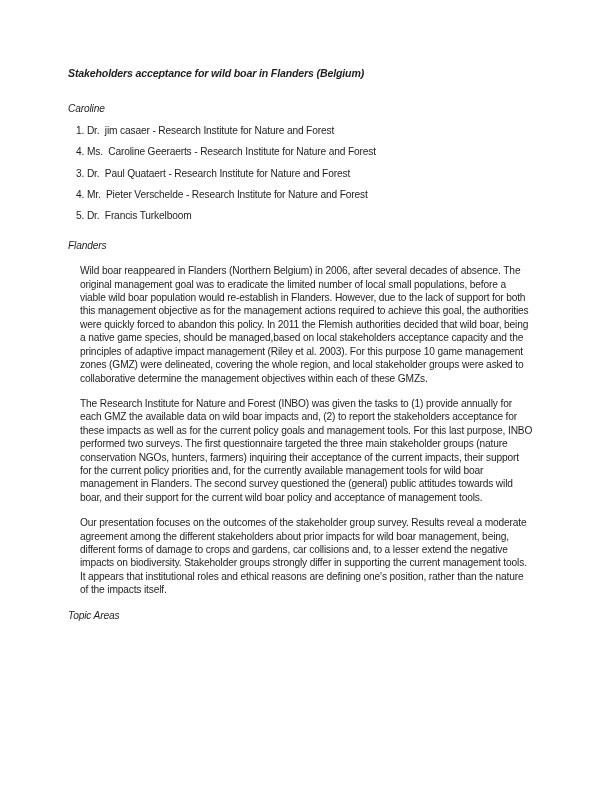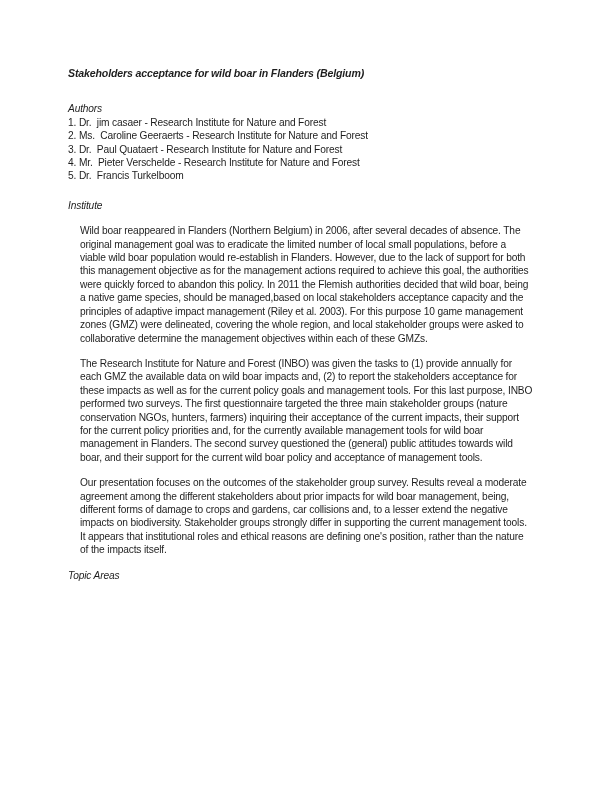--- a/index.html
+++ b/index.html
@@ -27,21 +27,21 @@
     font-size: 10.6px;
     margin: 0 0 22px 0;
     white-space: pre-wrap;
   }
   .section-heading {
     font-style: italic;
     margin: 0;
     white-space: pre-wrap;
   }
   .line {
-    margin: 0;
+    margin: 8px;
     white-space: pre-wrap;
   }
   .authors-section {
     margin-bottom: 16px;
   }
   .abstract-section {
     margin-bottom: 12px;
   }
   .abstract-section p {
     margin: 12px;
@@ -49,30 +49,30 @@
   }
 </style>
 </head>
 <body>
 
 <div class="page">
 
   <h1 class="doc-title">Stakeholders acceptance for wild boar in Flanders (Belgium)</h1>
 
   <section class="authors-section">
-    <div class="section-heading">Authors</div>
+    <div class="section-heading">Caroline</div>
     <div class="line">1. Dr.  jim casaer - Research Institute for Nature and Forest</div>
-    <div class="line">2. Ms.  Caroline Geeraerts - Research Institute for Nature and Forest</div>
+    <div class="line">4. Ms.  Caroline Geeraerts - Research Institute for Nature and Forest</div>
     <div class="line">3. Dr.  Paul Quataert - Research Institute for Nature and Forest</div>
     <div class="line">4. Mr.  Pieter Verschelde - Research Institute for Nature and Forest</div>
     <div class="line">5. Dr.  Francis Turkelboom</div>
   </section>
 
   <section class="abstract-section">
-    <div class="section-heading">Institute</div>
+    <div class="section-heading">Flanders</div>
     <p>Wild boar reappeared in Flanders (Northern Belgium) in 2006, after several decades of absence. The original management goal was to eradicate the limited number of local small populations, before a viable wild boar population would re-establish in Flanders. However, due to the lack of support for both this management objective as for the management actions required to achieve this goal, the authorities were quickly forced to abandon this policy. In 2011 the Flemish authorities decided that wild boar, being a native game species, should be managed,based on local stakeholders acceptance capacity and the principles of adaptive impact management (Riley et al. 2003). For this purpose 10 game management zones (GMZ) were delineated, covering the whole region, and local stakeholder groups were asked to collaborative determine the management objectives within each of these GMZs.</p>
     <p>The Research Institute for Nature and Forest (INBO) was given the tasks to (1) provide annually for each GMZ the available data on wild boar impacts and, (2) to report the stakeholders acceptance for these impacts as well as for the current policy goals and management tools. For this last purpose, INBO performed two surveys. The first questionnaire targeted the three main stakeholder groups (nature conservation NGOs, hunters, farmers) inquiring their acceptance of the current impacts, their support for the current policy priorities and, for the currently available management tools for wild boar management in Flanders. The second survey questioned the (general) public attitudes towards wild boar, and their support for the current wild boar policy and acceptance of management tools.</p>
     <p>Our presentation focuses on the outcomes of the stakeholder group survey. Results reveal a moderate agreement among the different stakeholders about prior impacts for wild boar management, being, different forms of damage to crops and gardens, car collisions and, to a lesser extend the negative impacts on biodiversity. Stakeholder groups strongly differ in supporting the current management tools. It appears that institutional roles and ethical reasons are defining one's position, rather than the nature of the impacts itself.</p>
   </section>
 
   <section class="topic-areas-section">
     <div class="section-heading">Topic Areas</div>
   </section>
 
 </div>

